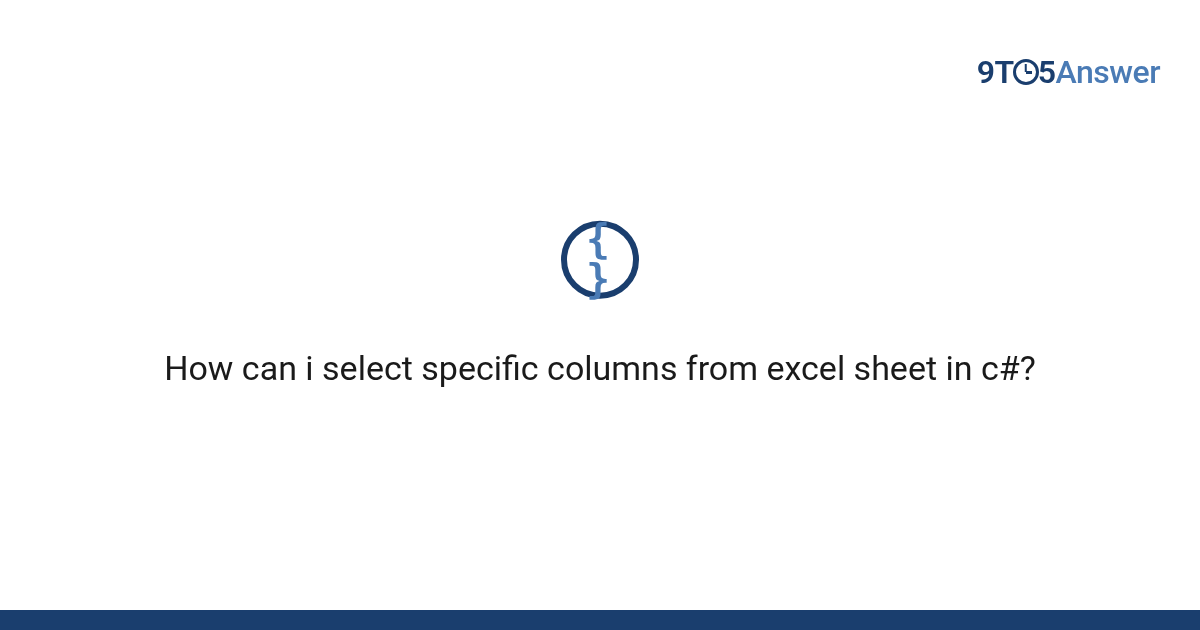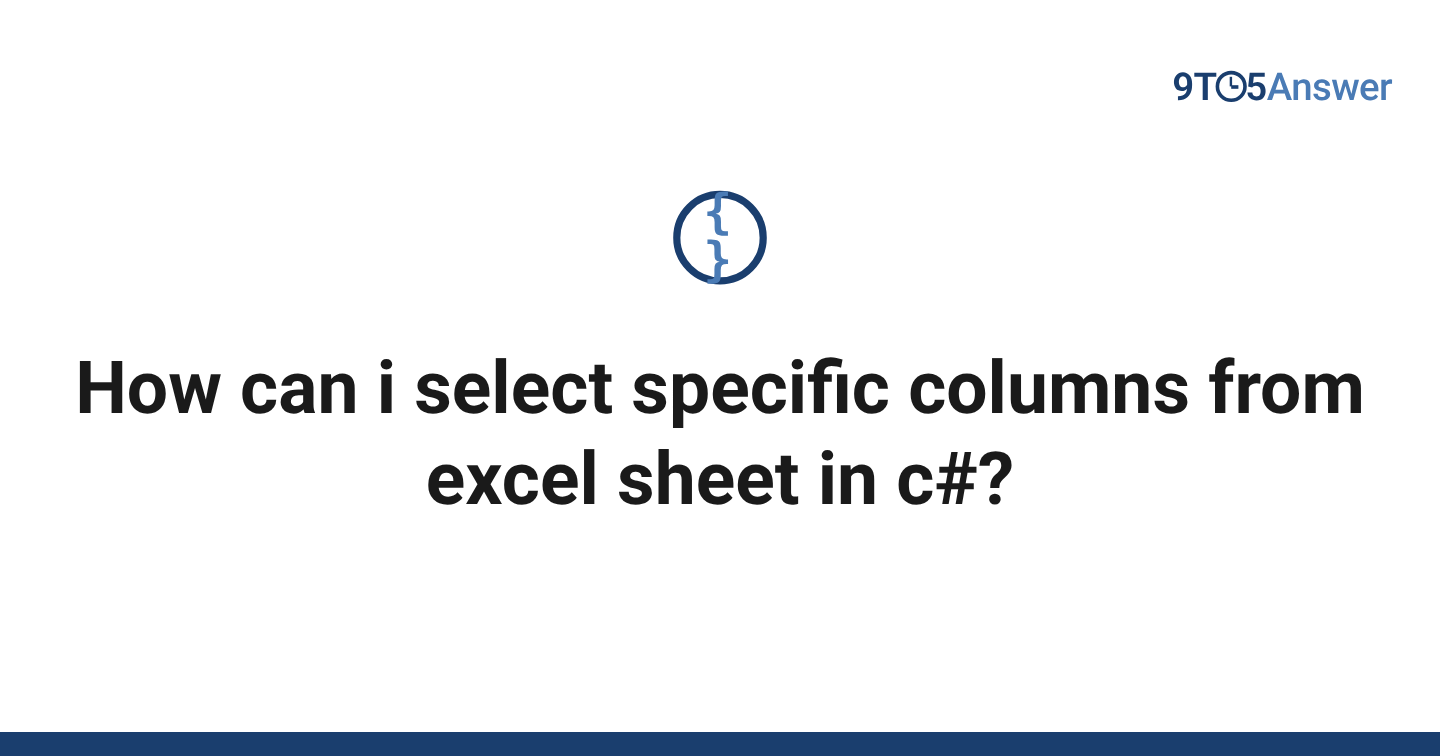--- a/index.html
+++ b/index.html
@@ -84,22 +84,22 @@
     .braces {
       font-size: 40px;
       font-weight: 700;
       color: #4a7bb5;
       letter-spacing: 4px;
       font-family: "Consolas", "Monaco", monospace;
       line-height: 1;
       margin-top: -2px;
     }
     .title {
-      font-size: 61px;
-      font-weight: 700;
+      font-size: 34px;
+      font-weight: 400;
       color: #1a1a1a;
       line-height: 1.25;
       padding: 0 60px;
     }
     .bottom-bar {
       position: absolute;
       bottom: 0;
       left: 0;
       width: 100%;
       height: 20px;

